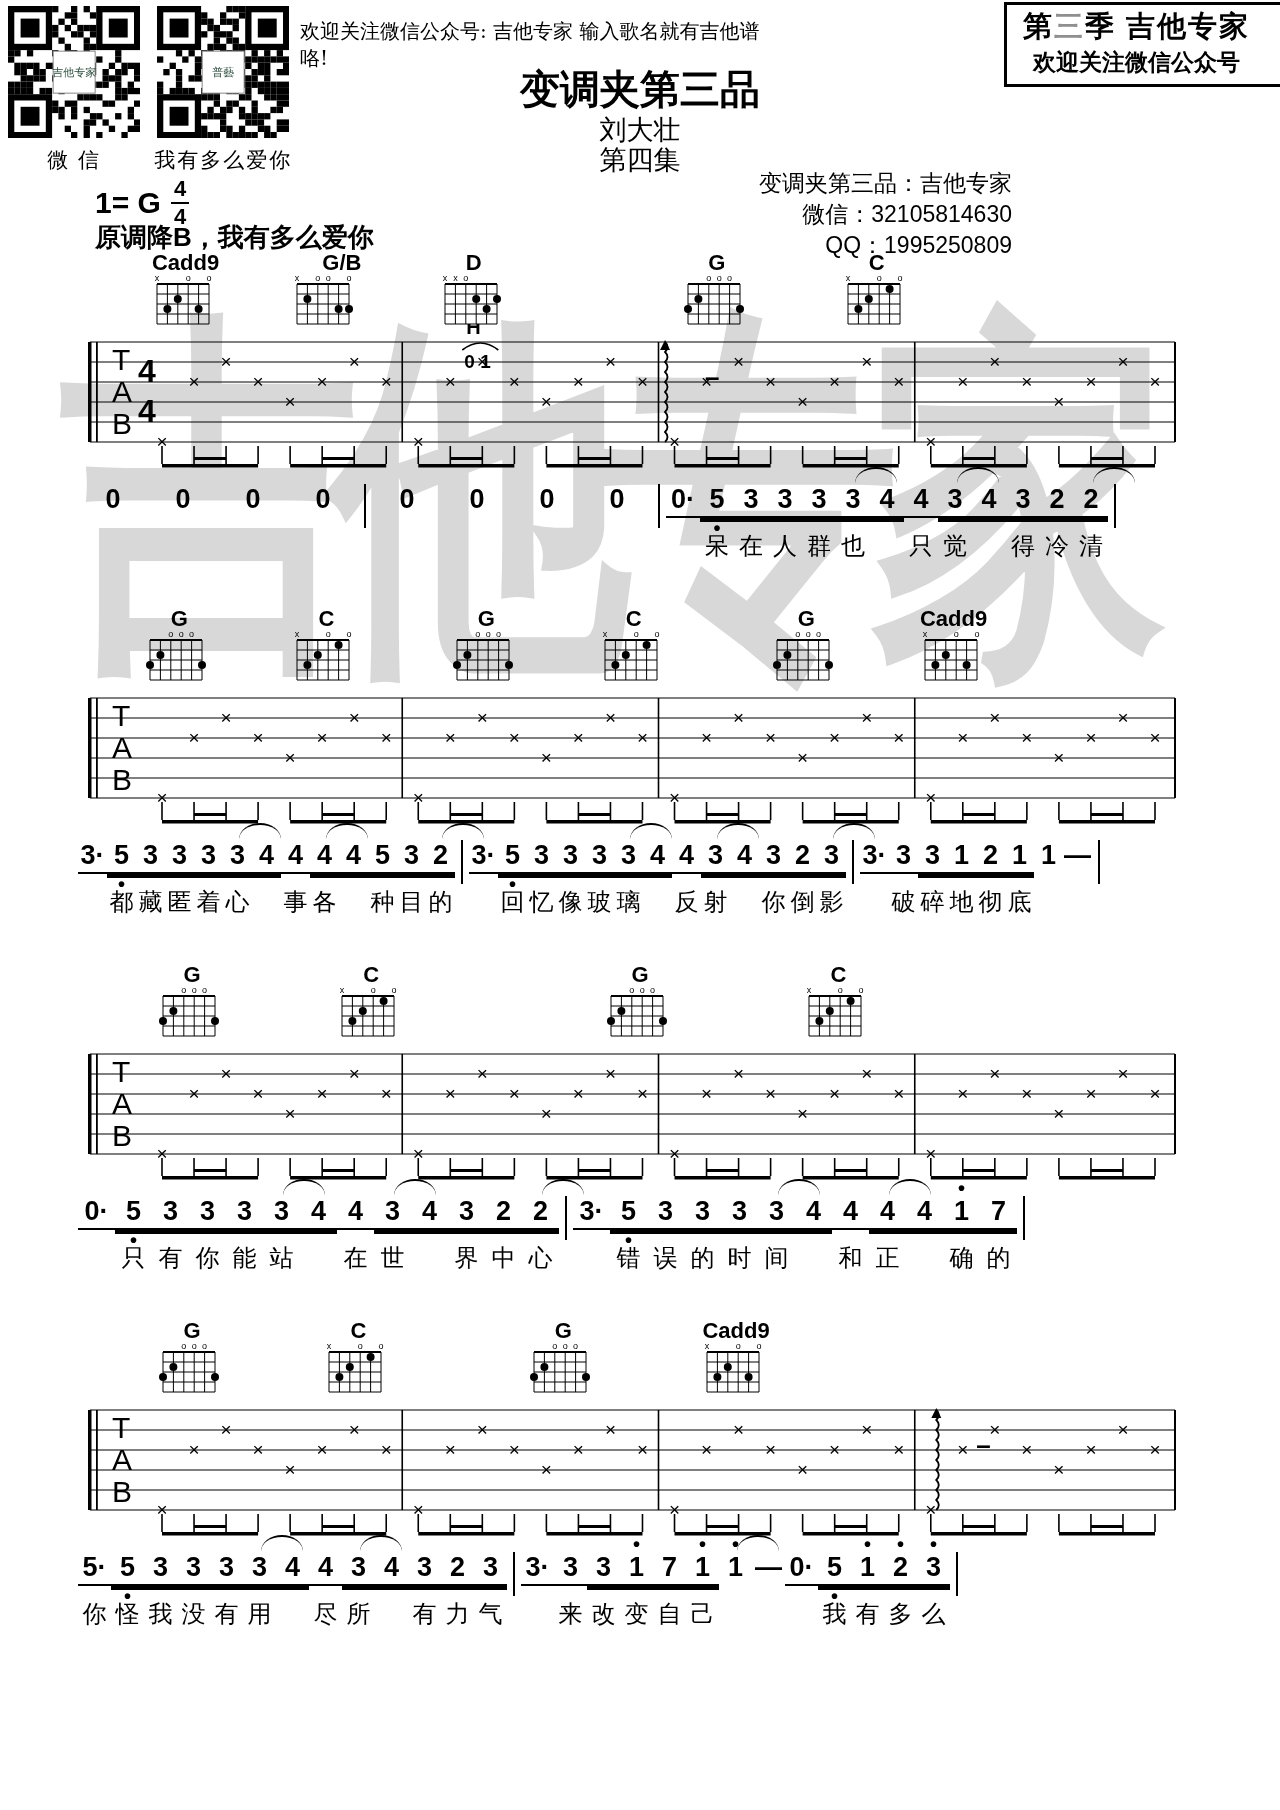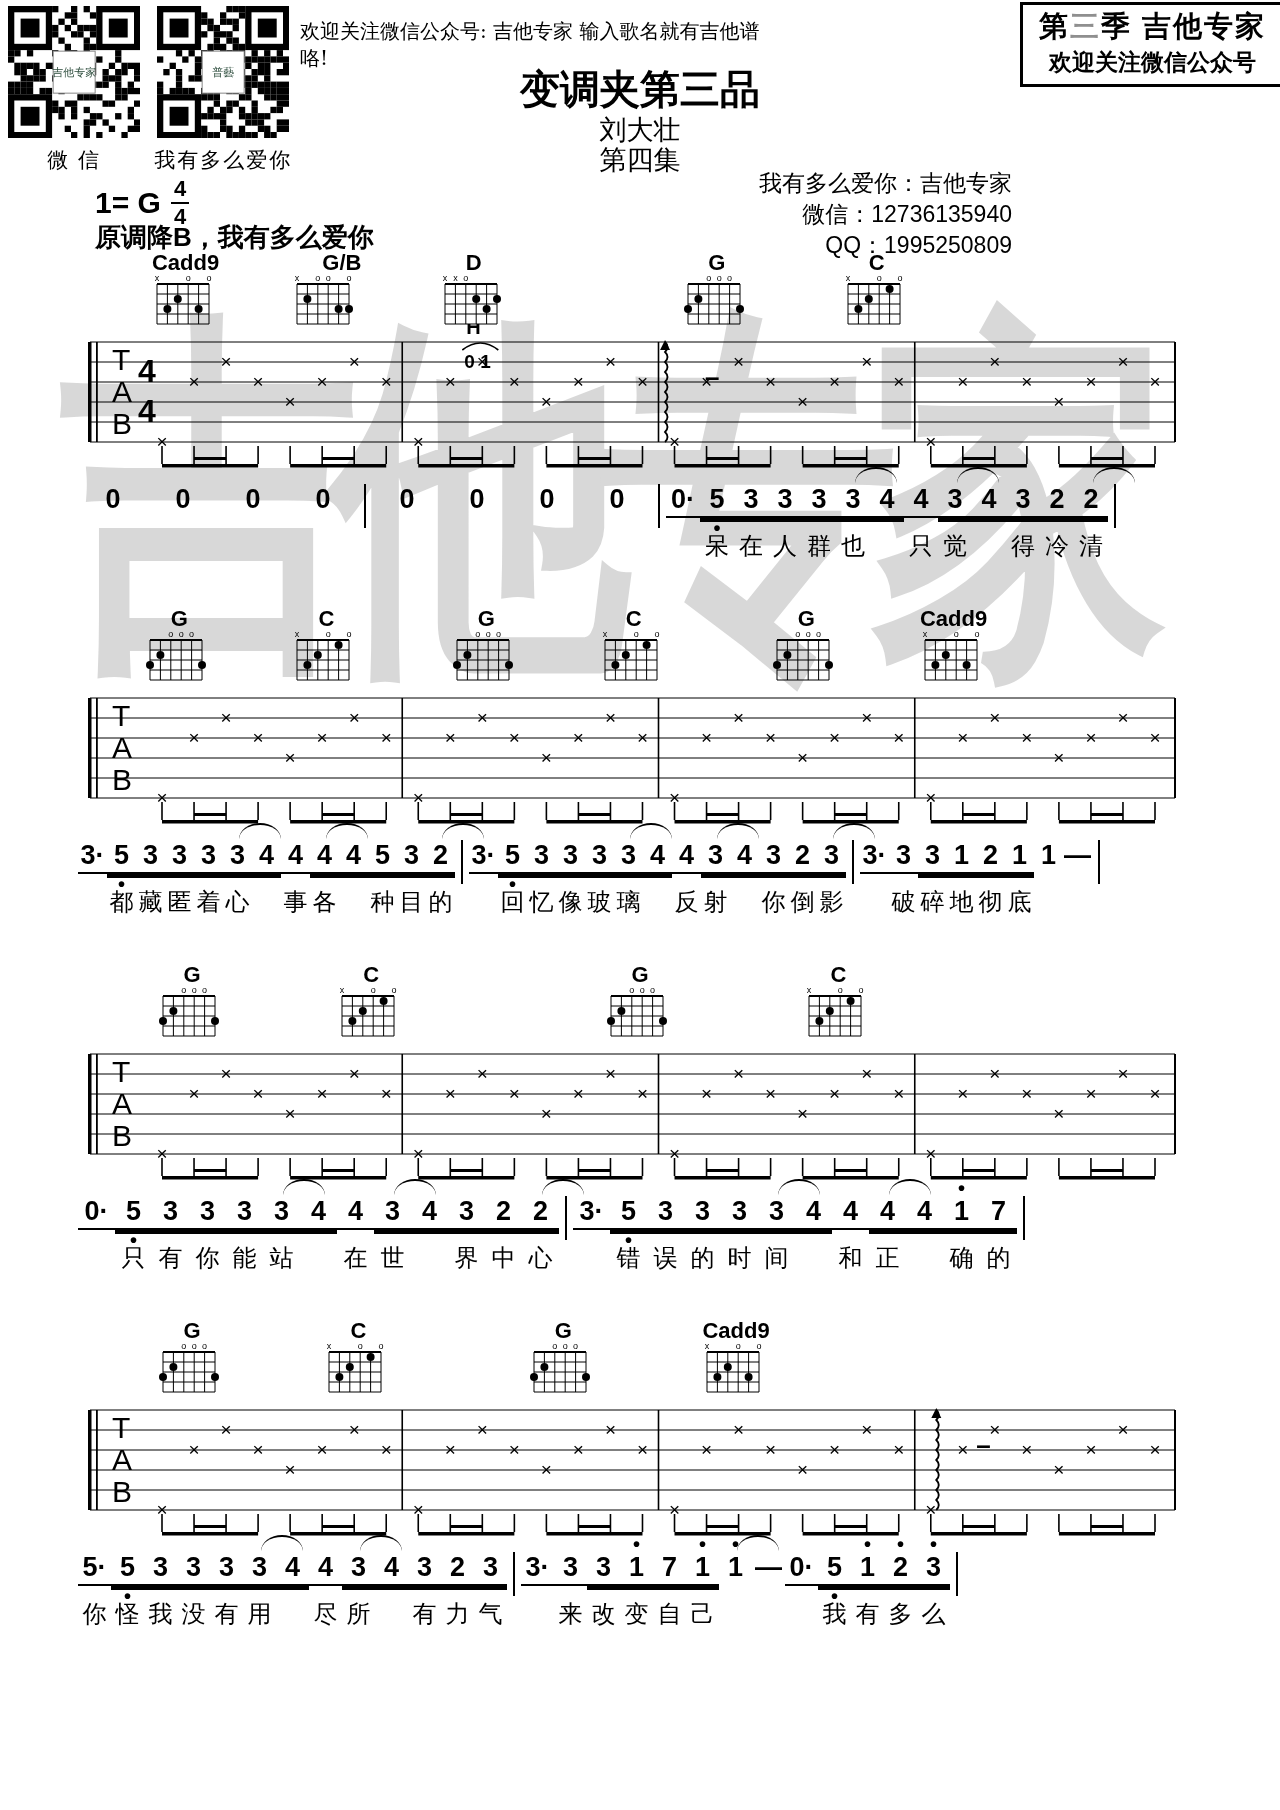--- a/index.html
+++ b/index.html
@@ -11,21 +11,21 @@
          font-family:"DejaVu Serif",serif;transform:scaleY(1.25);}
   .wm-en{top:790px;left:270px;font-size:92px;font-family:"DejaVu Serif",serif;font-weight:bold;}
   .content{position:relative;z-index:2;}
   
   .qr-area{position:absolute;top:6px;left:8px;display:flex;gap:14px;}
   .qr-block{text-align:center;}
   .qr-label{font-size:21px;margin-top:4px;letter-spacing:2px;}
   .welcome{position:absolute;top:18px;left:300px;width:460px;font-size:20px;
            font-family:"DejaVu Serif",serif;}
   .series-box{position:absolute;top:2px;right:0;border:3px solid #000;border-right:none;
-              padding:2px 14px 6px 16px;text-align:center;}
+              padding:2px 30px 6px 16px;text-align:center;}
   .series-main{font-size:29px;font-weight:bold;letter-spacing:2px;}
   .series-main .gray{color:#8f8f8f;}
   .series-sub{font-size:23px;font-weight:bold;}
   .title{position:absolute;top:62px;left:0;width:100%;text-align:center;font-size:40px;font-weight:bold;}
   .artist{position:absolute;top:112px;left:0;width:100%;text-align:center;font-size:27px;}
   .episode{position:absolute;top:142px;left:0;width:100%;text-align:center;font-size:27px;}
   .contact{position:absolute;top:168px;right:268px;text-align:right;font-size:23px;line-height:1.35;}
   .key-block{position:absolute;top:178px;left:95px;font-size:30px;font-weight:bold;display:flex;align-items:center;gap:10px;}
   .frac{display:inline-flex;flex-direction:column;text-align:center;font-size:22px;line-height:1;}
   .frac b{border-bottom:2px solid #000;padding:0 3px 2px;}
@@ -395,22 +395,22 @@
     <div class="series-box">
       <div class="series-main"><span>第</span><span class="gray">三</span><span>季  </span><span>吉他专家</span></div>
       <div class="series-sub">欢迎关注微信公众号</div>
     </div>
 
     <div class="title">变调夹第三品</div>
     <div class="artist">刘大壮</div>
     <div class="episode">第四集</div>
 
     <div class="contact">
-      <div>我有多么爱你：吉他专家</div>
-      <div>微信：12736135940</div>
+      <div>变调夹第三品：吉他专家</div>
+      <div>微信：32105814630</div>
       <div>QQ：1995250809</div>
     </div>
 
     <div class="key-block">
       <span>1= G</span>
       <span class="frac">
           <b>4</b>
           <i>4</i>
         </span>
     </div>

